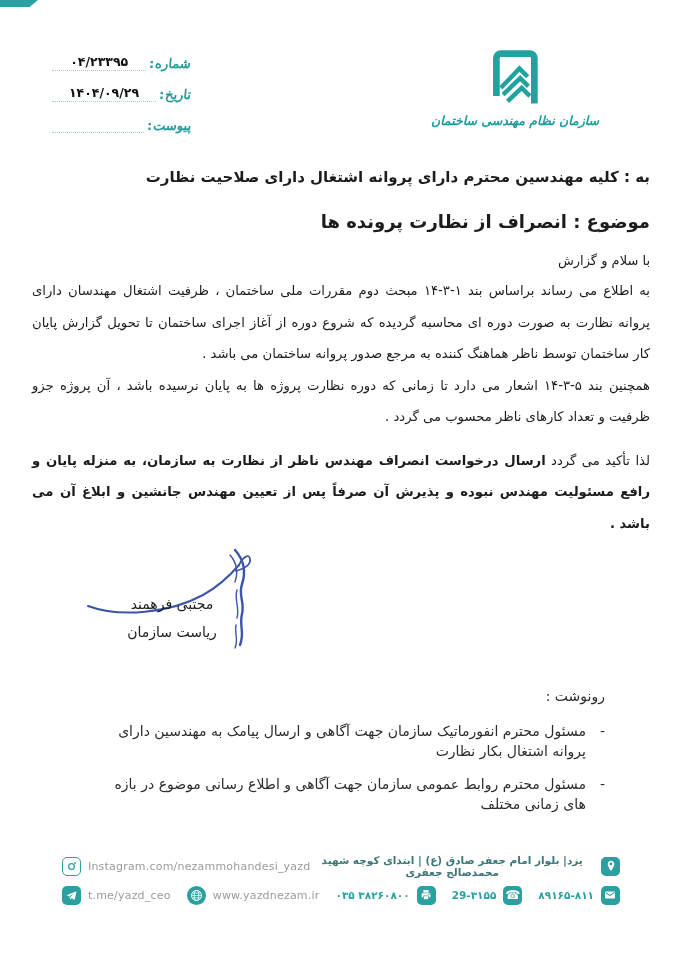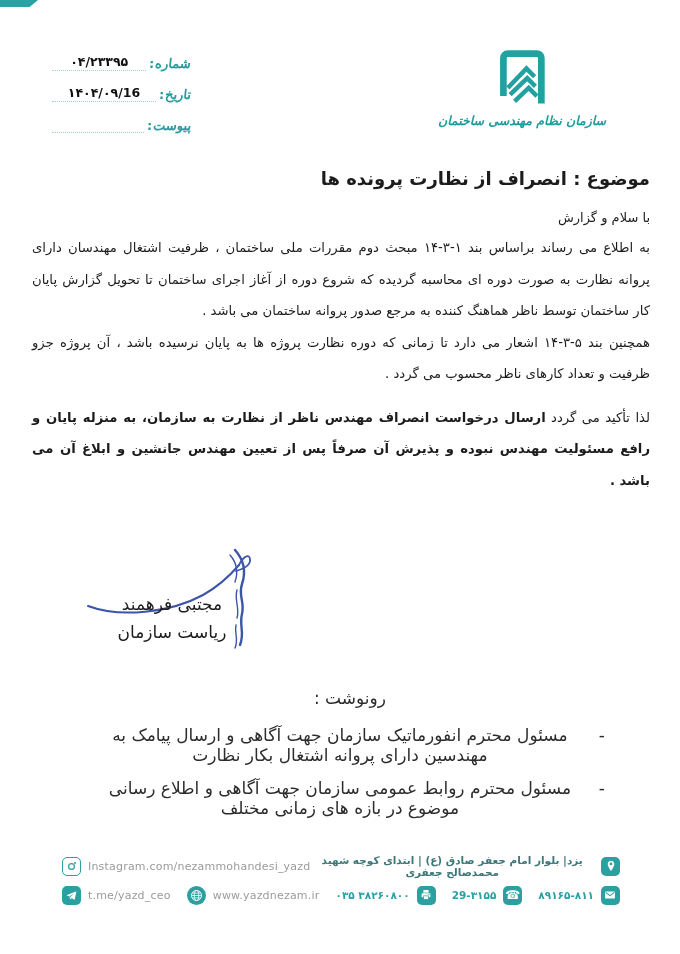--- a/index.html
+++ b/index.html
@@ -18,37 +18,37 @@
   .field-label {
     font-size:13px; font-weight:bold; font-style:italic; color:#279c9c;
     white-space:nowrap; transform:skewX(8deg); padding-left:3px;
   }
   .field-value {
     flex:1; min-width:92px; border-bottom:1.5px dotted #9fd2d2;
     text-align:center; font-size:12.5px; font-weight:bold; color:#101010;
     padding-bottom:1px; letter-spacing:.5px;
   }
   
-  .logo-block { position:absolute; top:44px; right:48px; width:220px; text-align:center; color:#1f9d9d; }
+  .logo-block { position:absolute; top:44px; right:55px; width:220px; text-align:center; color:#1f9d9d; }
   .logo-emblem { display:block; margin:0 auto; }
   .logo-name { font-size:12.5px; font-weight:bold; font-style:italic; margin-top:5px; white-space:nowrap; }
   .logo-province { font-size:11.5px; font-weight:bold; font-style:italic; margin-top:3px; letter-spacing:3px; }
   
   .letter { position:absolute; top:168px; right:30px; left:32px; direction:rtl; }
   .to-line { font-size:15px; font-weight:bold; margin-bottom:25px; }
   .subject-line { font-size:18px; font-weight:bold; margin-bottom:21px; }
   .salutation { font-size:13px; margin-bottom:7px; }
   .para { font-size:13.2px; line-height:31.5px; text-align:justify; }
   .para.last { margin-top:12px; }
   .para b { font-weight:bold; }
   
   .signature-svg { position:absolute; top:538px; left:85px; }
-  .signature-text { position:absolute; top:590px; left:116px; width:112px; text-align:center; font-size:17px; line-height:28px; }
+  .signature-text { position:absolute; top:590px; left:116px; width:112px; text-align:center; font-size:14px; line-height:28px; }
   
-  .cc { position:absolute; top:688px; right:75px; left:95px; direction:rtl; font-size:17px; color:#2c2c2c;text-align:center; }
+  .cc { position:absolute; top:688px; right:75px; left:95px; direction:rtl; font-size:14px; color:#2c2c2c; }
   .cc-heading { margin-bottom:17px; }
   .cc-item { display:flex; gap:14px; margin-bottom:13px; line-height:20px; }
   .cc-dash { flex:none; }
   
   .footer { position:absolute; left:62px; right:60px; top:854px; }
   .frow { display:flex; justify-content:space-between; align-items:center; height:24px; direction:ltr; margin-bottom:5px; }
   .fgroup { display:flex; align-items:center; gap:7px; }
   .ficon {
     width:19px; height:19px; border-radius:5px; background:#2aa0a0;
     display:flex; align-items:center; justify-content:center; flex:none;
@@ -66,39 +66,40 @@
 
 <div class="corner-mark"></div>
 
 <div class="fields">
   <div class="field-row">
     <span class="field-label">شماره:</span>
     <span class="field-value">۰۴/۲۳۳۹۵</span>
   </div>
   <div class="field-row">
     <span class="field-label">تاریخ:</span>
-    <span class="field-value">۱۴۰۴/۰۹/16</span>
+    <span class="field-value">۱۴۰۴/۰۹/۲۹</span>
   </div>
   <div class="field-row">
     <span class="field-label">پیوست:</span>
     <span class="field-value"></span>
   </div>
 </div>
 
 <div class="logo-block">
   <svg class="logo-emblem" width="76" height="64" viewBox="0 0 100 86" fill="none">
     <path d="M25 70 V19 a6 6 0 0 1 6-6 H70 a6 6 0 0 1 6 6 V80" stroke="#22a1a1" stroke-width="9" fill="none"></path>
     <path d="M31 59 L56 33 L67 44" stroke="#22a1a1" stroke-width="6" fill="none"></path>
     <path d="M34 68 L57 46 L68 57" stroke="#22a1a1" stroke-width="6" fill="none"></path>
     <path d="M40 77 L59 59 L70 70" stroke="#22a1a1" stroke-width="6" fill="none"></path>
   </svg>
   <div class="logo-name">سازمان نظام مهندسی ساختمان</div>
 </div>
 
 <div class="letter">
+  <div class="to-line">به : کلیه مهندسین محترم دارای پروانه اشتغال دارای صلاحیت نظارت</div>
   <div class="subject-line">موضوع : انصراف از نظارت پرونده ها</div>
   <div class="salutation">با سلام و گزارش</div>
   <p class="para">به اطلاع می رساند براساس بند ‪۱۴-۳-۱‬ مبحث دوم مقررات ملی ساختمان ، ظرفیت اشتغال مهندسان دارای پروانه نظارت به صورت دوره ای محاسبه گردیده که شروع دوره از آغاز اجرای ساختمان تا تحویل گزارش پایان کار ساختمان توسط ناظر هماهنگ کننده به مرجع صدور پروانه ساختمان می باشد .</p>
   <p class="para">همچنین بند ‪۱۴-۳-۵‬ اشعار می دارد تا زمانی که دوره نظارت پروژه ها به پایان نرسیده باشد ، آن پروژه جزو ظرفیت و تعداد کارهای ناظر محسوب می گردد .</p>
   <p class="para last"><span>لذا تأکید می گردد </span><b>ارسال درخواست انصراف مهندس ناظر از نظارت به سازمان، به منزله پایان و رافع مسئولیت مهندس نبوده و پذیرش آن صرفاً پس از تعیین مهندس جانشین و ابلاغ آن می باشد .</b></p>
 </div>
 
 <svg class="signature-svg" width="178" height="118" viewBox="0 0 178 118" fill="none">
   <path d="M3 68 C 35 80, 85 75, 118 57 C 136 47, 148 34, 154 27" stroke="#3c55a8" stroke-width="2" stroke-linecap="round"></path>
   <path d="M154 27 C 158 19, 164 15, 165 21 C 166 27, 158 31, 151 33" stroke="#3c55a8" stroke-width="1.8" stroke-linecap="round"></path>

